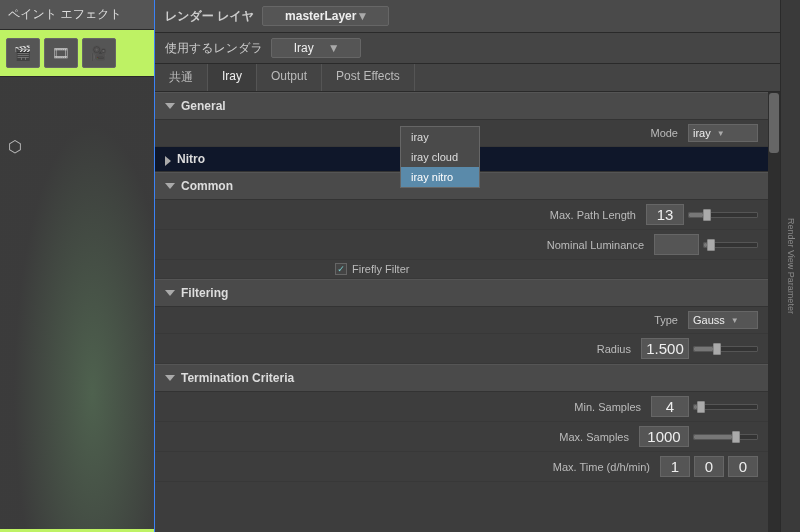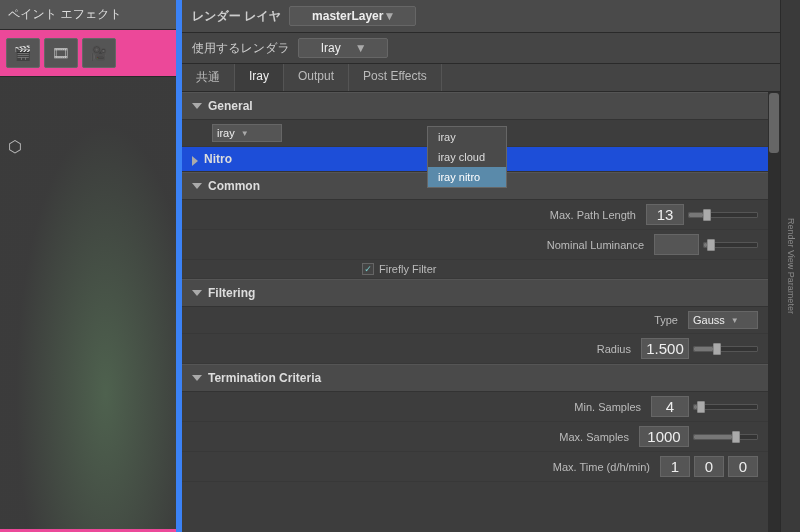--- a/index.html
+++ b/index.html
@@ -8,24 +8,24 @@
       height: 532px;
       overflow: hidden;
       font-family: Arial, sans-serif;
       font-size: 12px;
       background: #3a3a3a;
       display: flex;
     }
 
     
     .left-panel {
-      width: 182px;
+      width: 155px;
       height: 532px;
-      background: #ec4899;
-      border-right: 6px solid #3b82f6;
+      background: #bef264;
+      border-right: 1px solid #3b82f6;
       flex-shrink: 0;
     }
     .left-panel-title {
       background: #555;
       color: #ddd;
       padding: 6px 8px;
       font-size: 12px;
       border-bottom: 1px solid #2a2a2a;
     }
     .left-panel-icons {
@@ -309,21 +309,21 @@
       font-size: 9px;
       color: #7cc;
     }
 
     
     .nitro-row {
       display: flex;
       align-items: flex-end;
       padding: 5px 10px;
       border-bottom: 1px solid #333;
-      background: #1d4ed8;
+      background: #0f172a;
     }
 
     
     .right-sidebar {
       width: 20px;
       background: #3a3a3a;
       display: flex;
       flex-direction: column;
       align-items: center;
       justify-content: center;
@@ -384,20 +384,21 @@
 
   <div class="properties">
     <div class="prop-content">
 
       <div class="section-header">
         <span class="triangle"></span>
         <span>General</span>
       </div>
 
       <div class="prop-row mode-row" style="position:relative;">
+        <span class="prop-label">Mode</span>
         <div class="prop-value">
           <div class="dropdown-ctrl">
             <span>iray</span>
             <span class="arrow">▼</span>
           </div>
         </div>
 
         <div class="dropdown-popup">
           <div class="dropdown-option">iray</div>
           <div class="dropdown-option">iray cloud</div>

